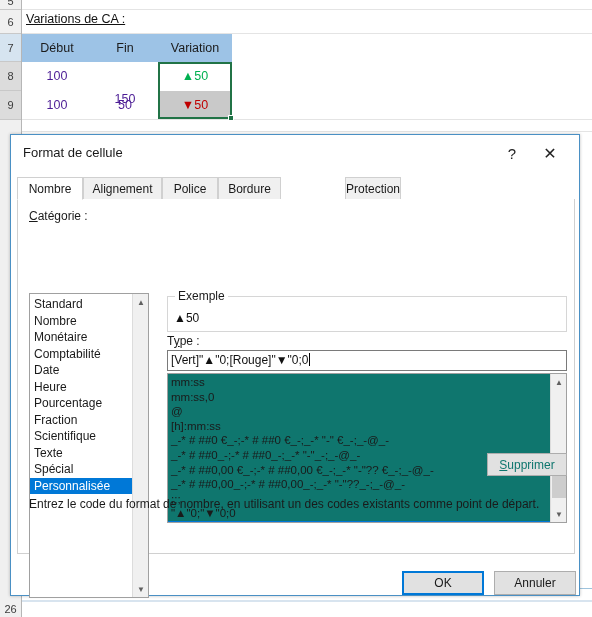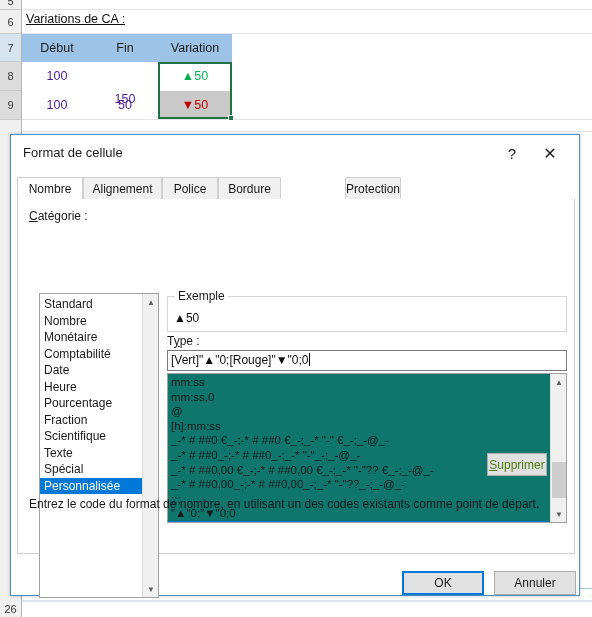--- a/index.html
+++ b/index.html
@@ -238,21 +238,21 @@
   .field-label {
     position: absolute;
     font-size: 12px;
     color: #1a1a1a;
   }
   .ul-first::first-letter { text-decoration: underline; }
 
   
   #cat-box {
     position: absolute;
-    left: 28px;
+    left: 18px;
     top: 158px;
     width: 120px;
     height: 305px;
     background: #ffffff;
     border: 1px solid #a0a0a0;
     box-sizing: border-box;
     overflow: hidden;
   }
   #cat-list {
     position: absolute;
@@ -393,27 +393,27 @@
   .fmt-item.selected {
     background: #0078d7;
     color: #ffffff;
   }
 
   
   #supprimer-btn {
     position: absolute;
     left: 476px;
     top: 318px;
-    width: 60px;
+    width: 80px;
     height: 23px;
     background: #e1e1e1;
     border: 1px solid #adadad;
     box-sizing: border-box;
     font-size: 12px;
-    color: #4d7c0f;
+    color: #0f766e;
     display: flex;
     align-items: center;
     justify-content: center;
   }
 
   #hint-text {
     position: absolute;
     left: 18px;
     top: 362px;
     font-size: 12px;

